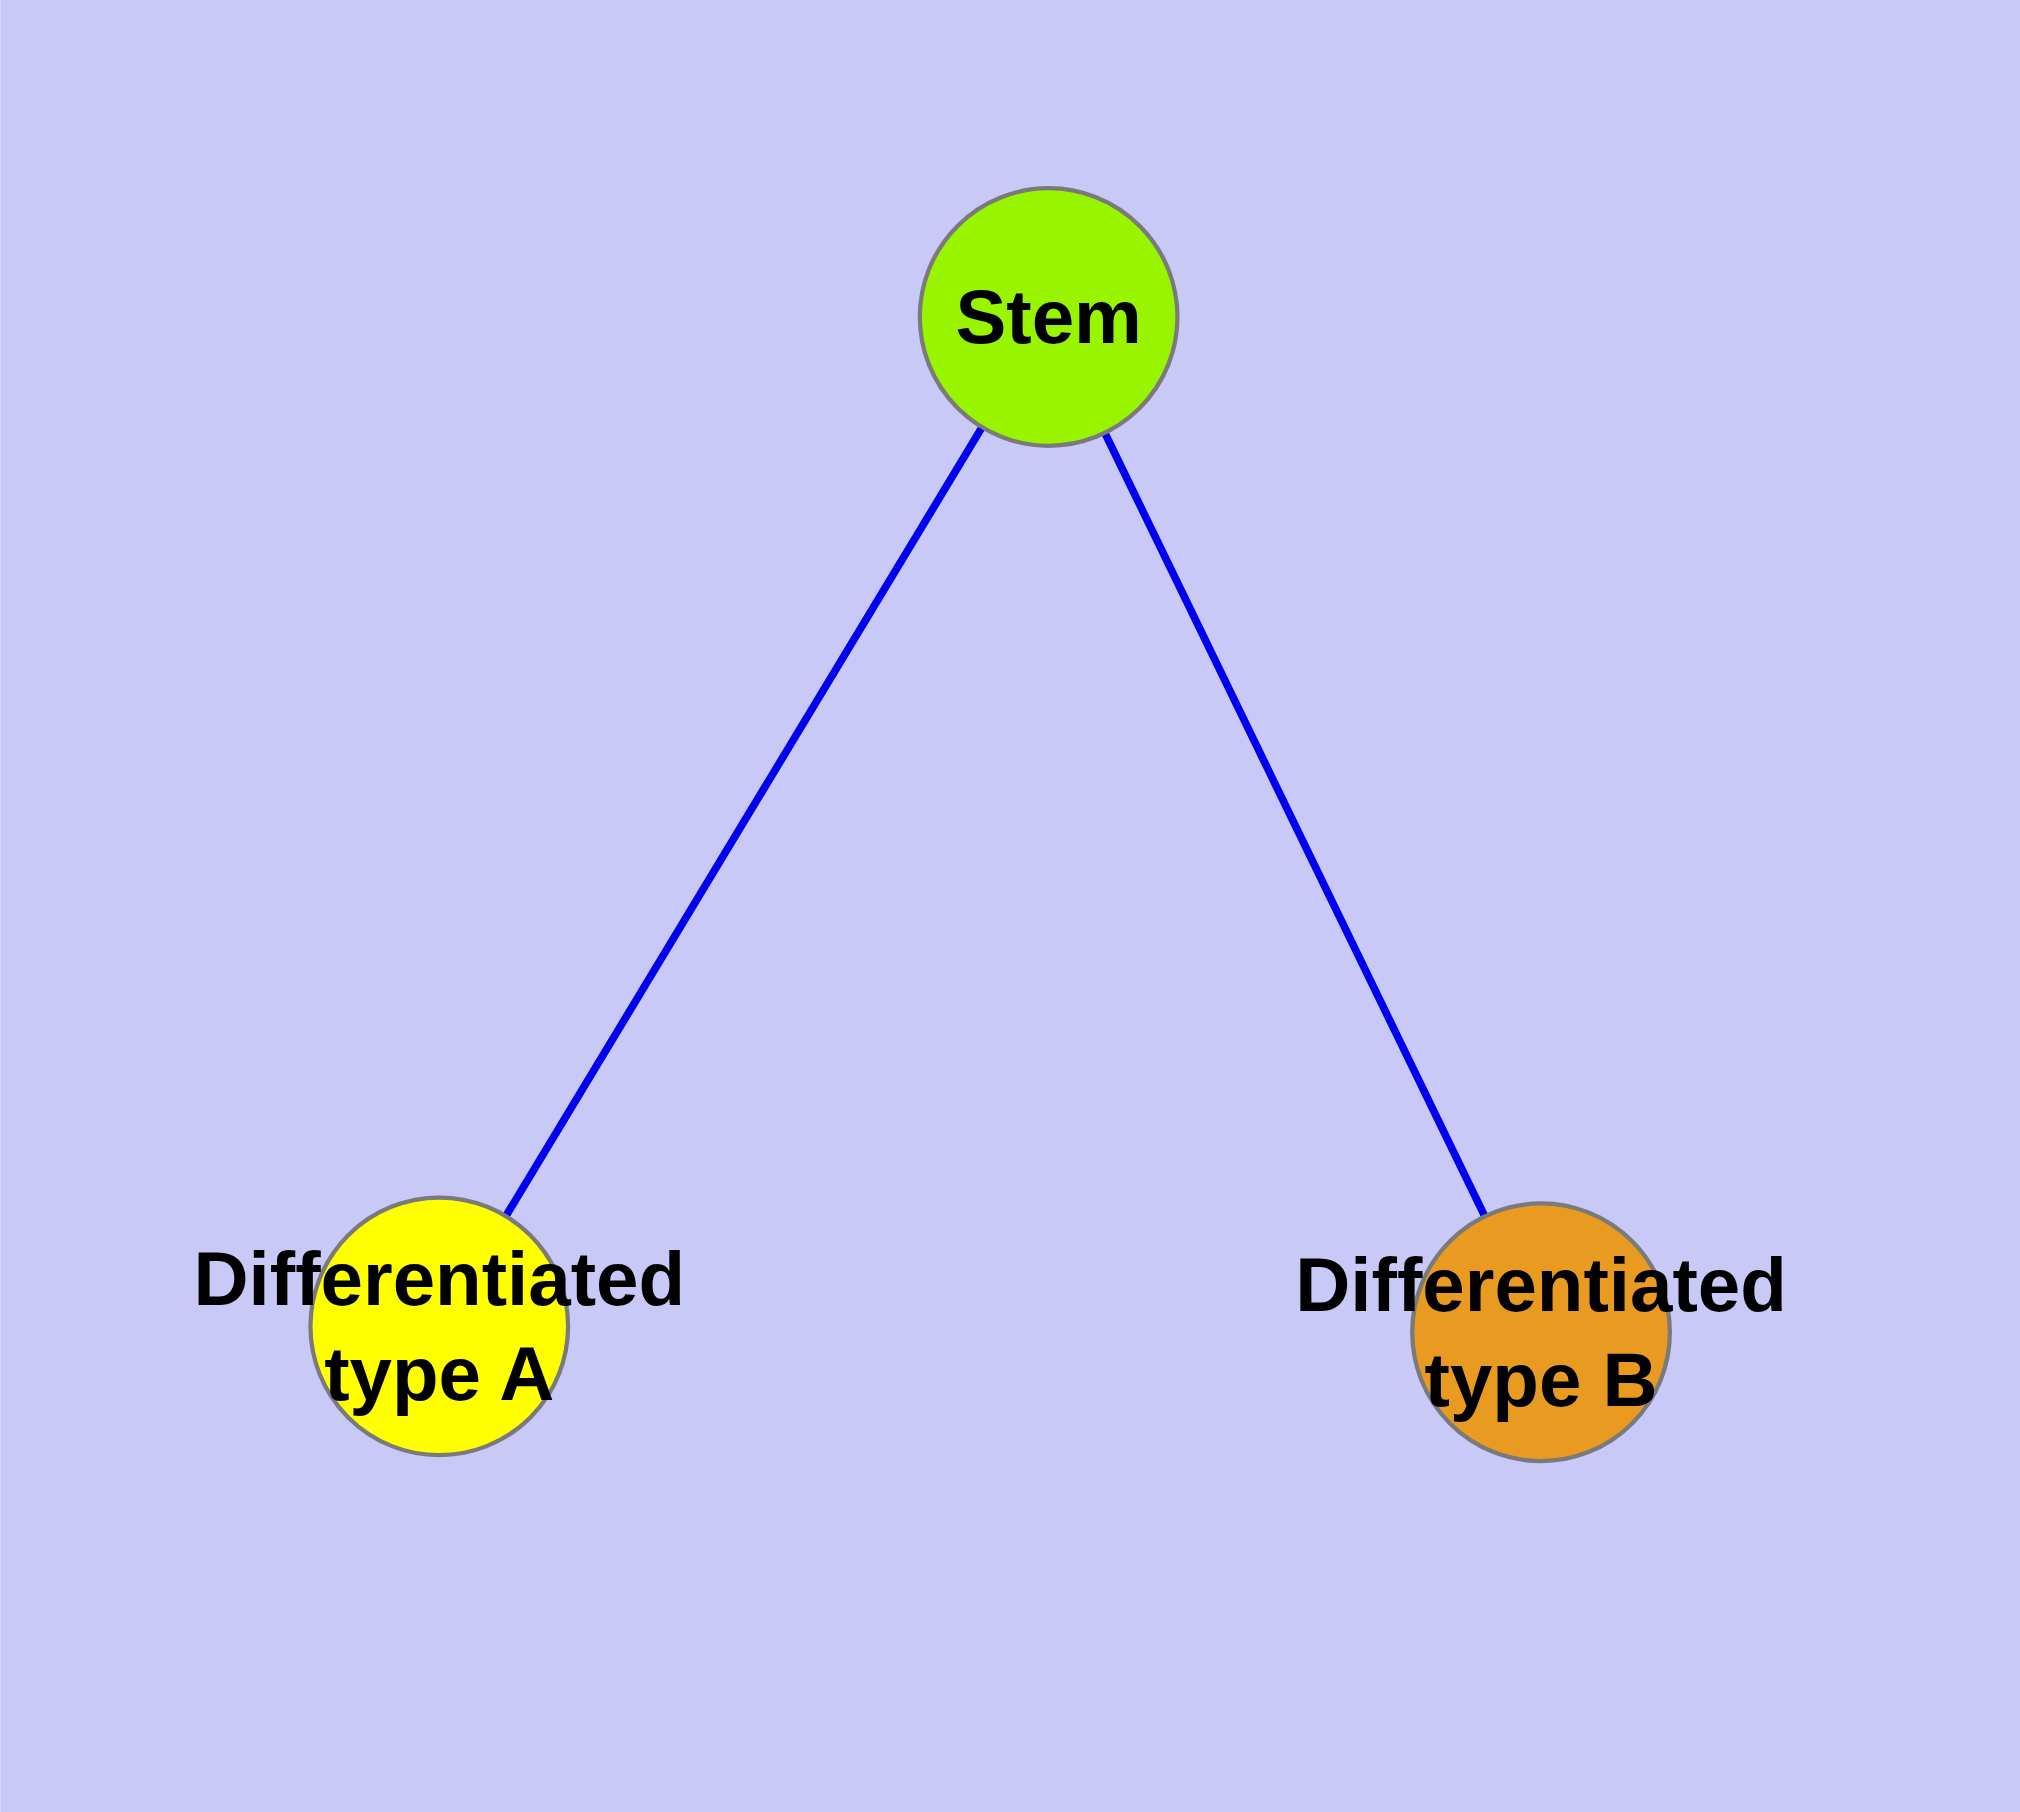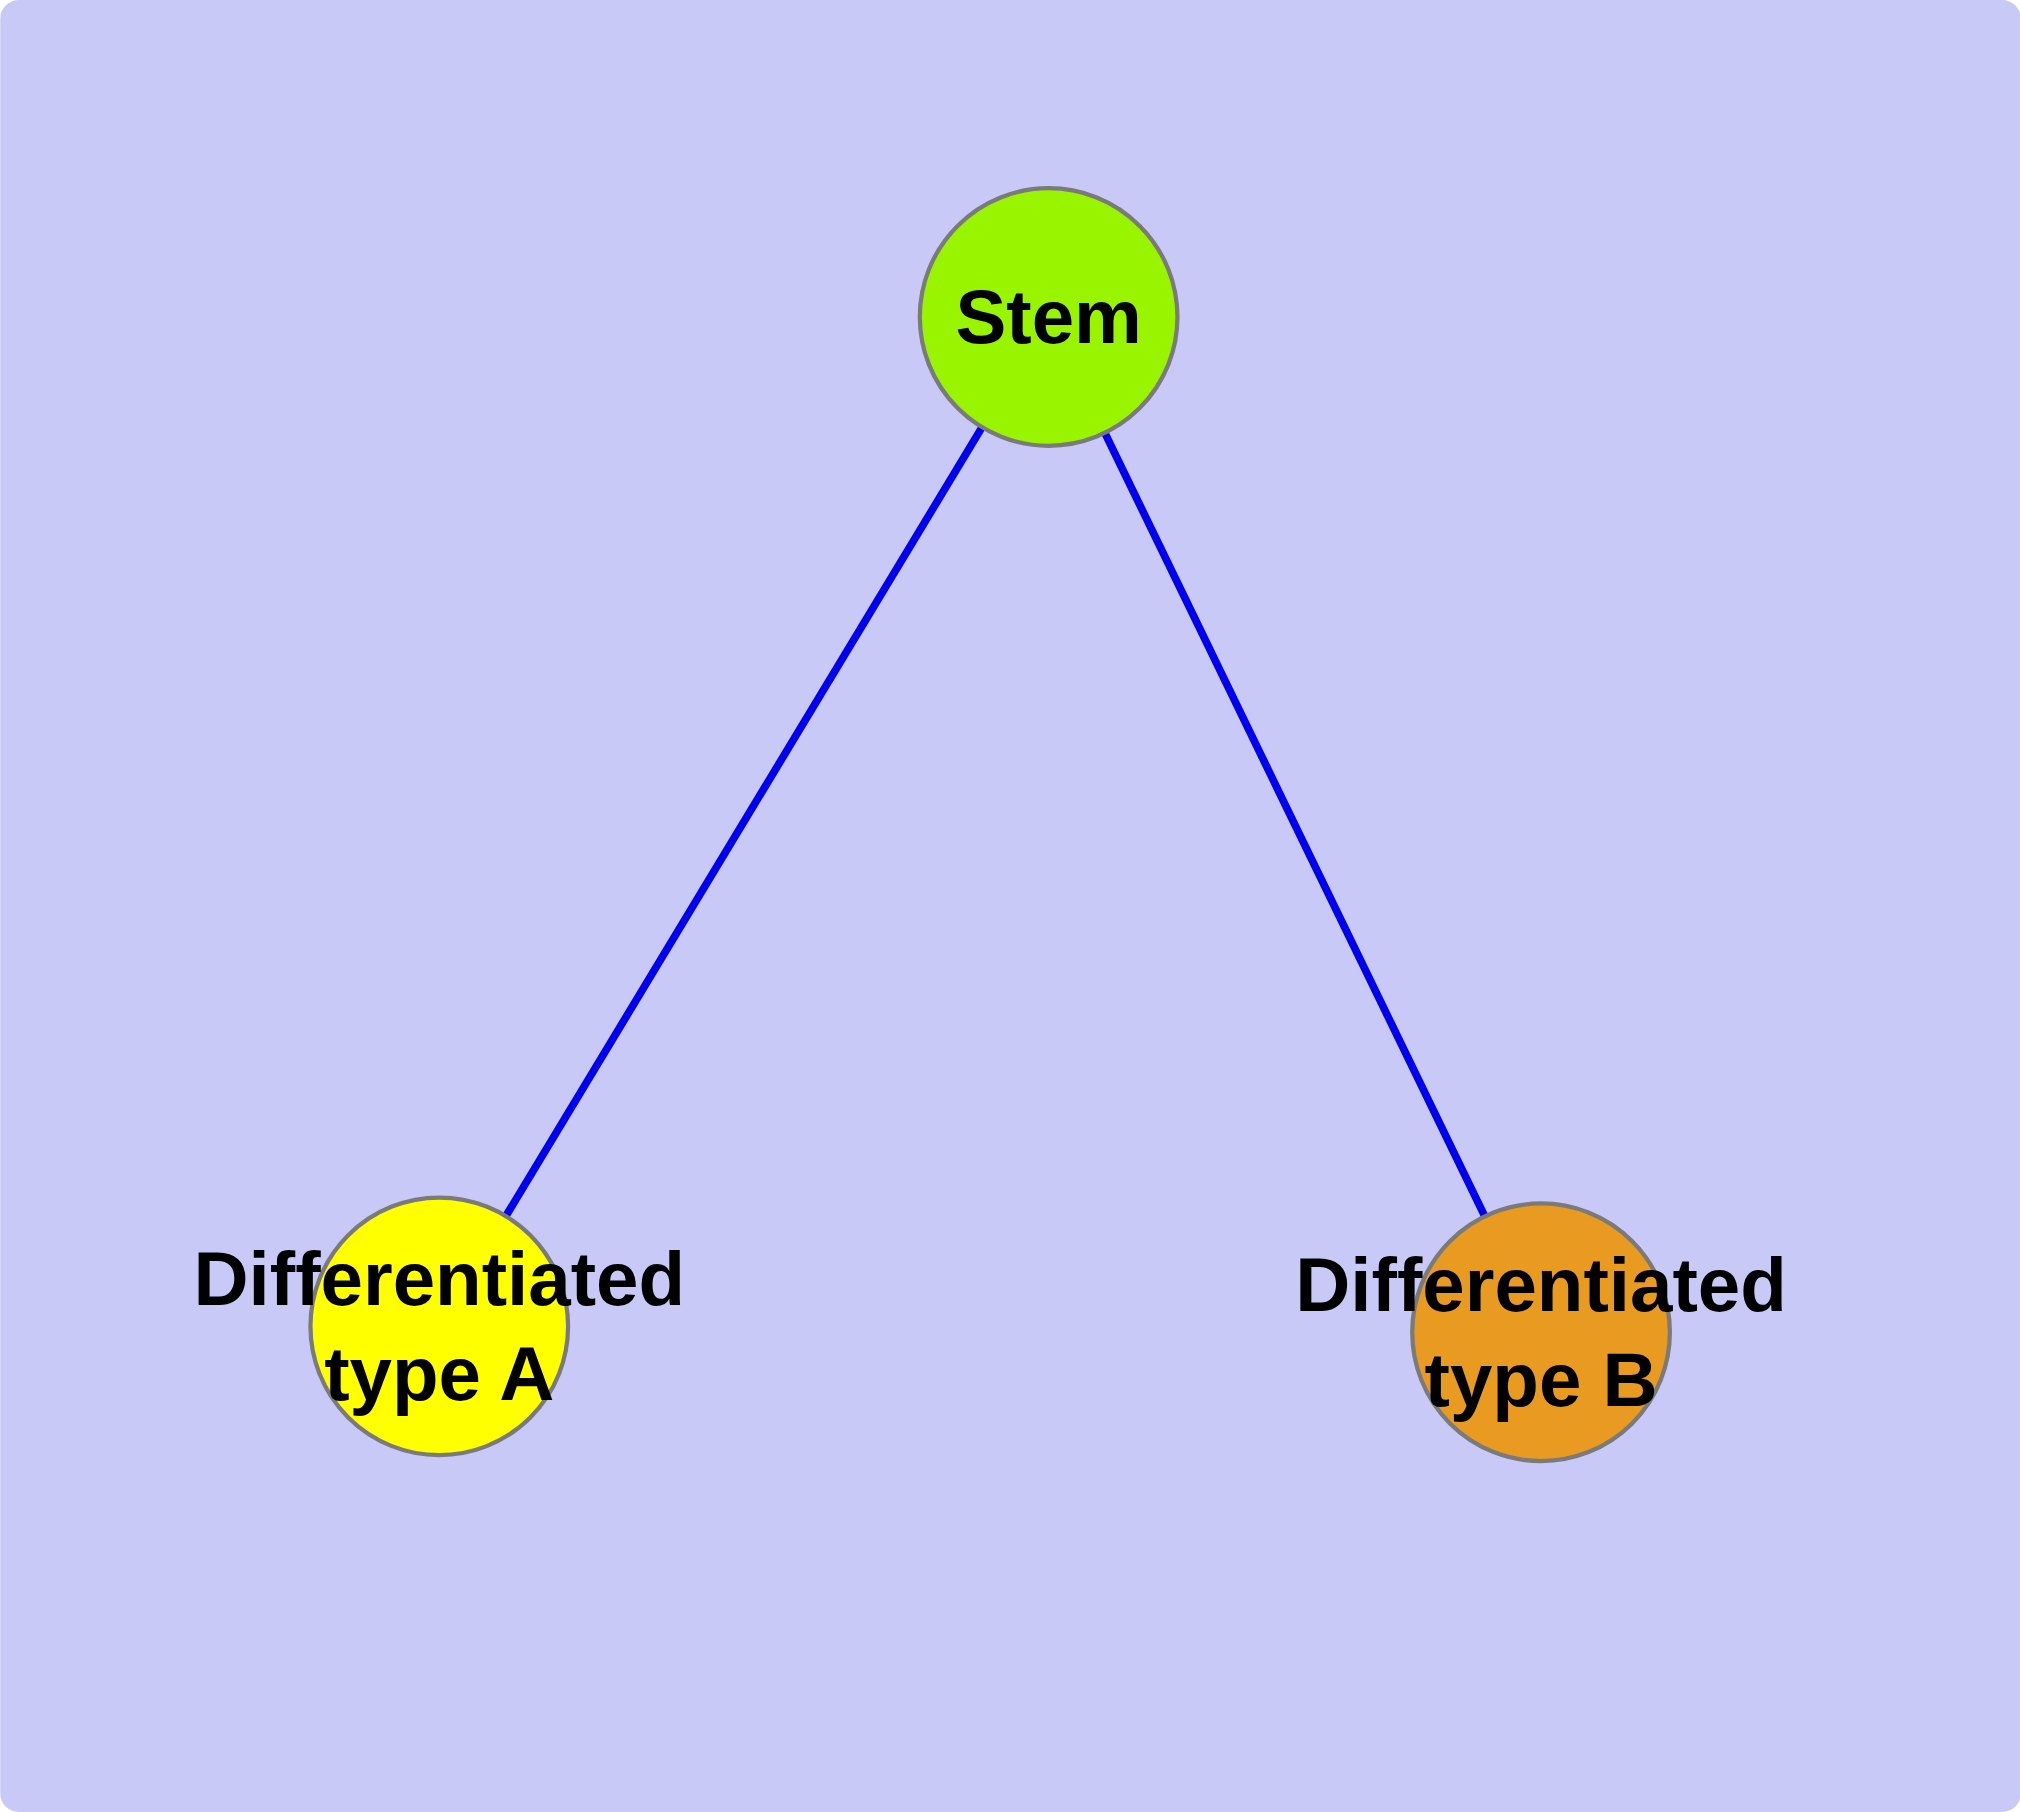--- a/index.html
+++ b/index.html
@@ -5,21 +5,20 @@
   html, body {
     margin: 0;
     padding: 0;
     background: #ffffff;
   }
   #stage {
     width: 2021px;
     height: 1812px;
     position: relative;
     overflow: hidden;
-    border-radius: 19px;
   }
   #stage svg {
     display: block;
     width: 100%;
     height: 100%;
   }
   .node-label {
     font-family: "Liberation Sans", "DejaVu Sans", sans-serif;
     font-weight: bold;
   }

